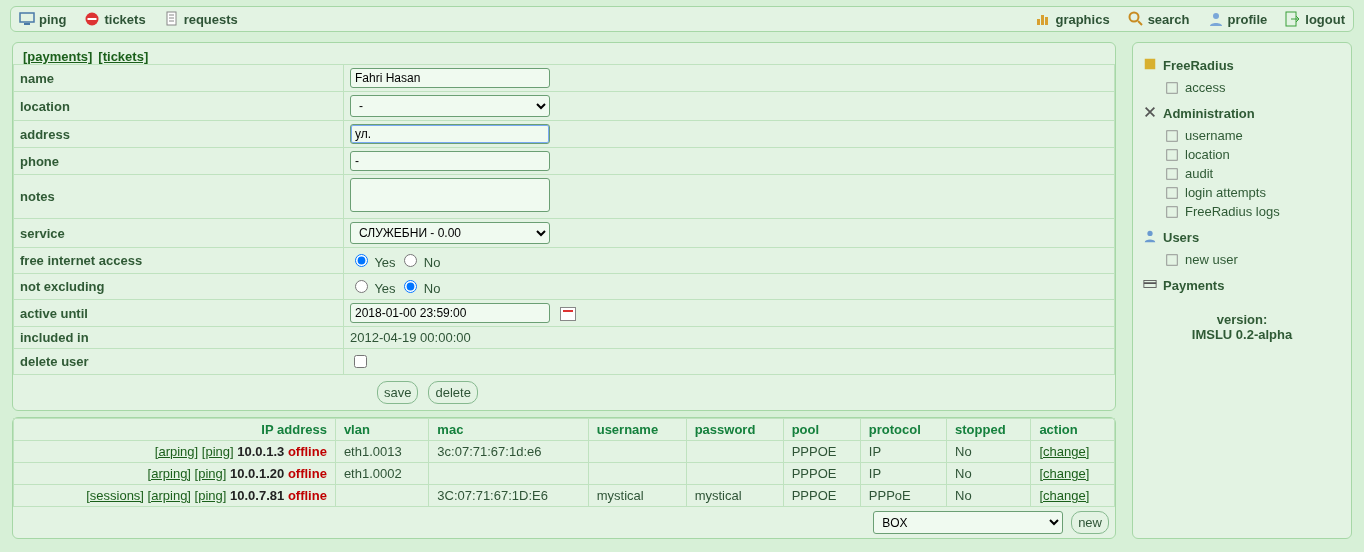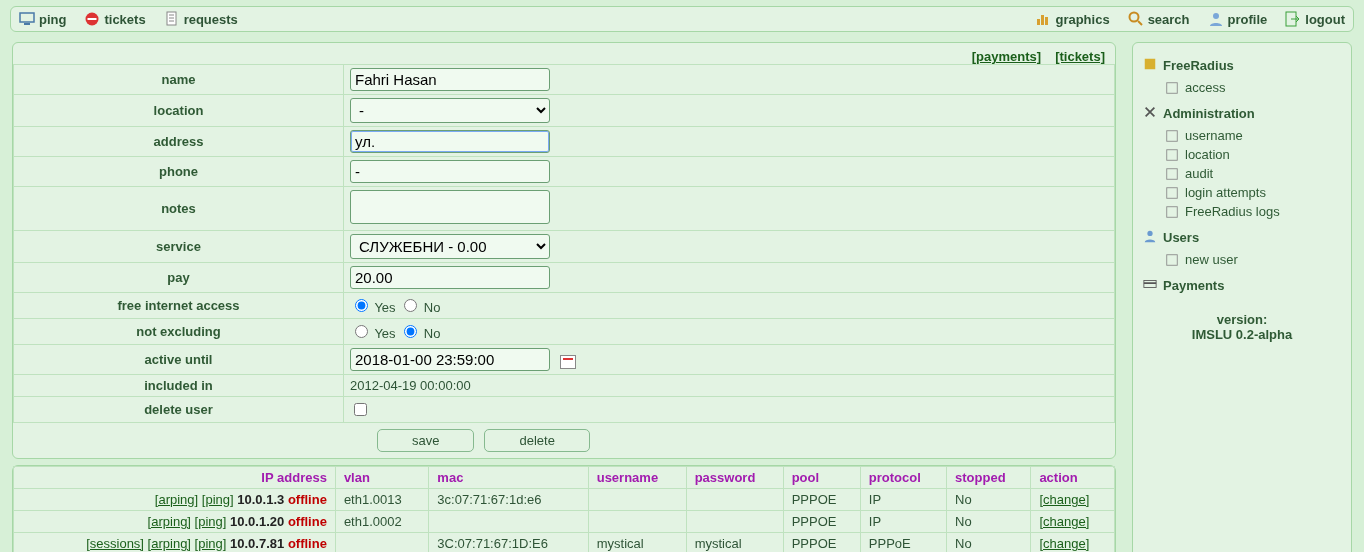--- a/index.html
+++ b/index.html
@@ -51,65 +51,65 @@
     background: #e3f3e3;
     padding: 8px 10px 14px 10px;
   }
   .panel {
     border: 1px solid #a6d7a6;
     border-radius: 6px;
     background: #e3f3e3;
   }
   .panel-header-links {
     display: flex;
-    justify-content: flex-end;
-    gap: 14px;
+    justify-content: flex-start;
+    gap: 6px;
     padding: 6px 10px 0 10px;
   }
   .panel-header-links a {
     color: #1a5f1a;
     font-weight: bold;
     text-decoration: underline;
   }
   table.form-table {
     border-collapse: collapse;
     width: 100%;
   }
   table.form-table td {
     border: 1px solid #bfe2bf;
     padding: 3px 6px;
     vertical-align: middle;
   }
   table.form-table td.label {
     width: 330px;
-    text-align: center;
+    text-align: left;
     font-weight: bold;
     color: #2f5a35;
   }
   .red { color: #c00000; }
   input[type=text], select, textarea {
     border: 1px solid #6b9f74;
     background: #f0faf0;
     padding: 2px 4px;
     font-family: inherit;
-    font-size: 15px;
+    font-size: 12px;
     border-radius: 3px;
   }
   input[type=text].w200 { width: 200px; }
   select.w200 { width: 200px; }
   textarea.notes { width: 200px; height: 34px; resize: none; }
   .highlight-input {
     border: 1px solid #3a74d8;
     box-shadow: 0 0 0 1px #7aa9f3 inset;
   }
   .btn {
     background: #e3f3e3;
     border: 1px solid #86b98f;
-    border-radius: 5px;
-    padding: 3px 34px;
+    border-radius: 10px;
+    padding: 3px 6px;
     font-family: inherit;
     font-size: 13px;
     color: #2e5436;
     cursor: pointer;
   }
   .btn-row {
     display: flex;
     gap: 10px;
     padding: 6px 0 6px 364px;
   }
@@ -118,21 +118,21 @@
     border-collapse: collapse;
   }
   table.ip-table th, table.ip-table td {
     border: 1px solid #bfe2bf;
     padding: 3px 8px;
     text-align: left;
     font-size: 13px;
   }
   table.ip-table th {
     font-weight: bold;
-    color: #a21caf;
+    color: #15803d;
   }
   .cell-right { text-align: right !important; }
   .link {
     color: #1a5f1a;
     text-decoration: underline;
     cursor: pointer;
   }
   .offline { color: #c00000; font-weight: bold; }
   .ipbold { font-weight: bold; color: #222; }
   .bottom-row {
@@ -270,24 +270,20 @@
           <td class="label">phone</td>
           <td><input type="text" class="w200" value="-" style=""></td>
         </tr>
         <tr>
           <td class="label">notes</td>
           <td><textarea class="notes" style=""></textarea></td>
         </tr>
         <tr>
           <td class="label">service</td>
           <td><select class="w200"><option>СЛУЖЕБНИ - 0.00</option></select></td>
-        </tr>
-        <tr>
-          <td class="label">pay</td>
-          <td><input type="text" class="w200" value="20.00" style=""></td>
         </tr>
         <tr>
           <td class="label">free internet access</td>
           <td>
             <input type="radio" name="free" checked="" style="">
             <span>Yes</span>
             <input type="radio" name="free" style="">
             <span>No</span>
           </td>
         </tr>

